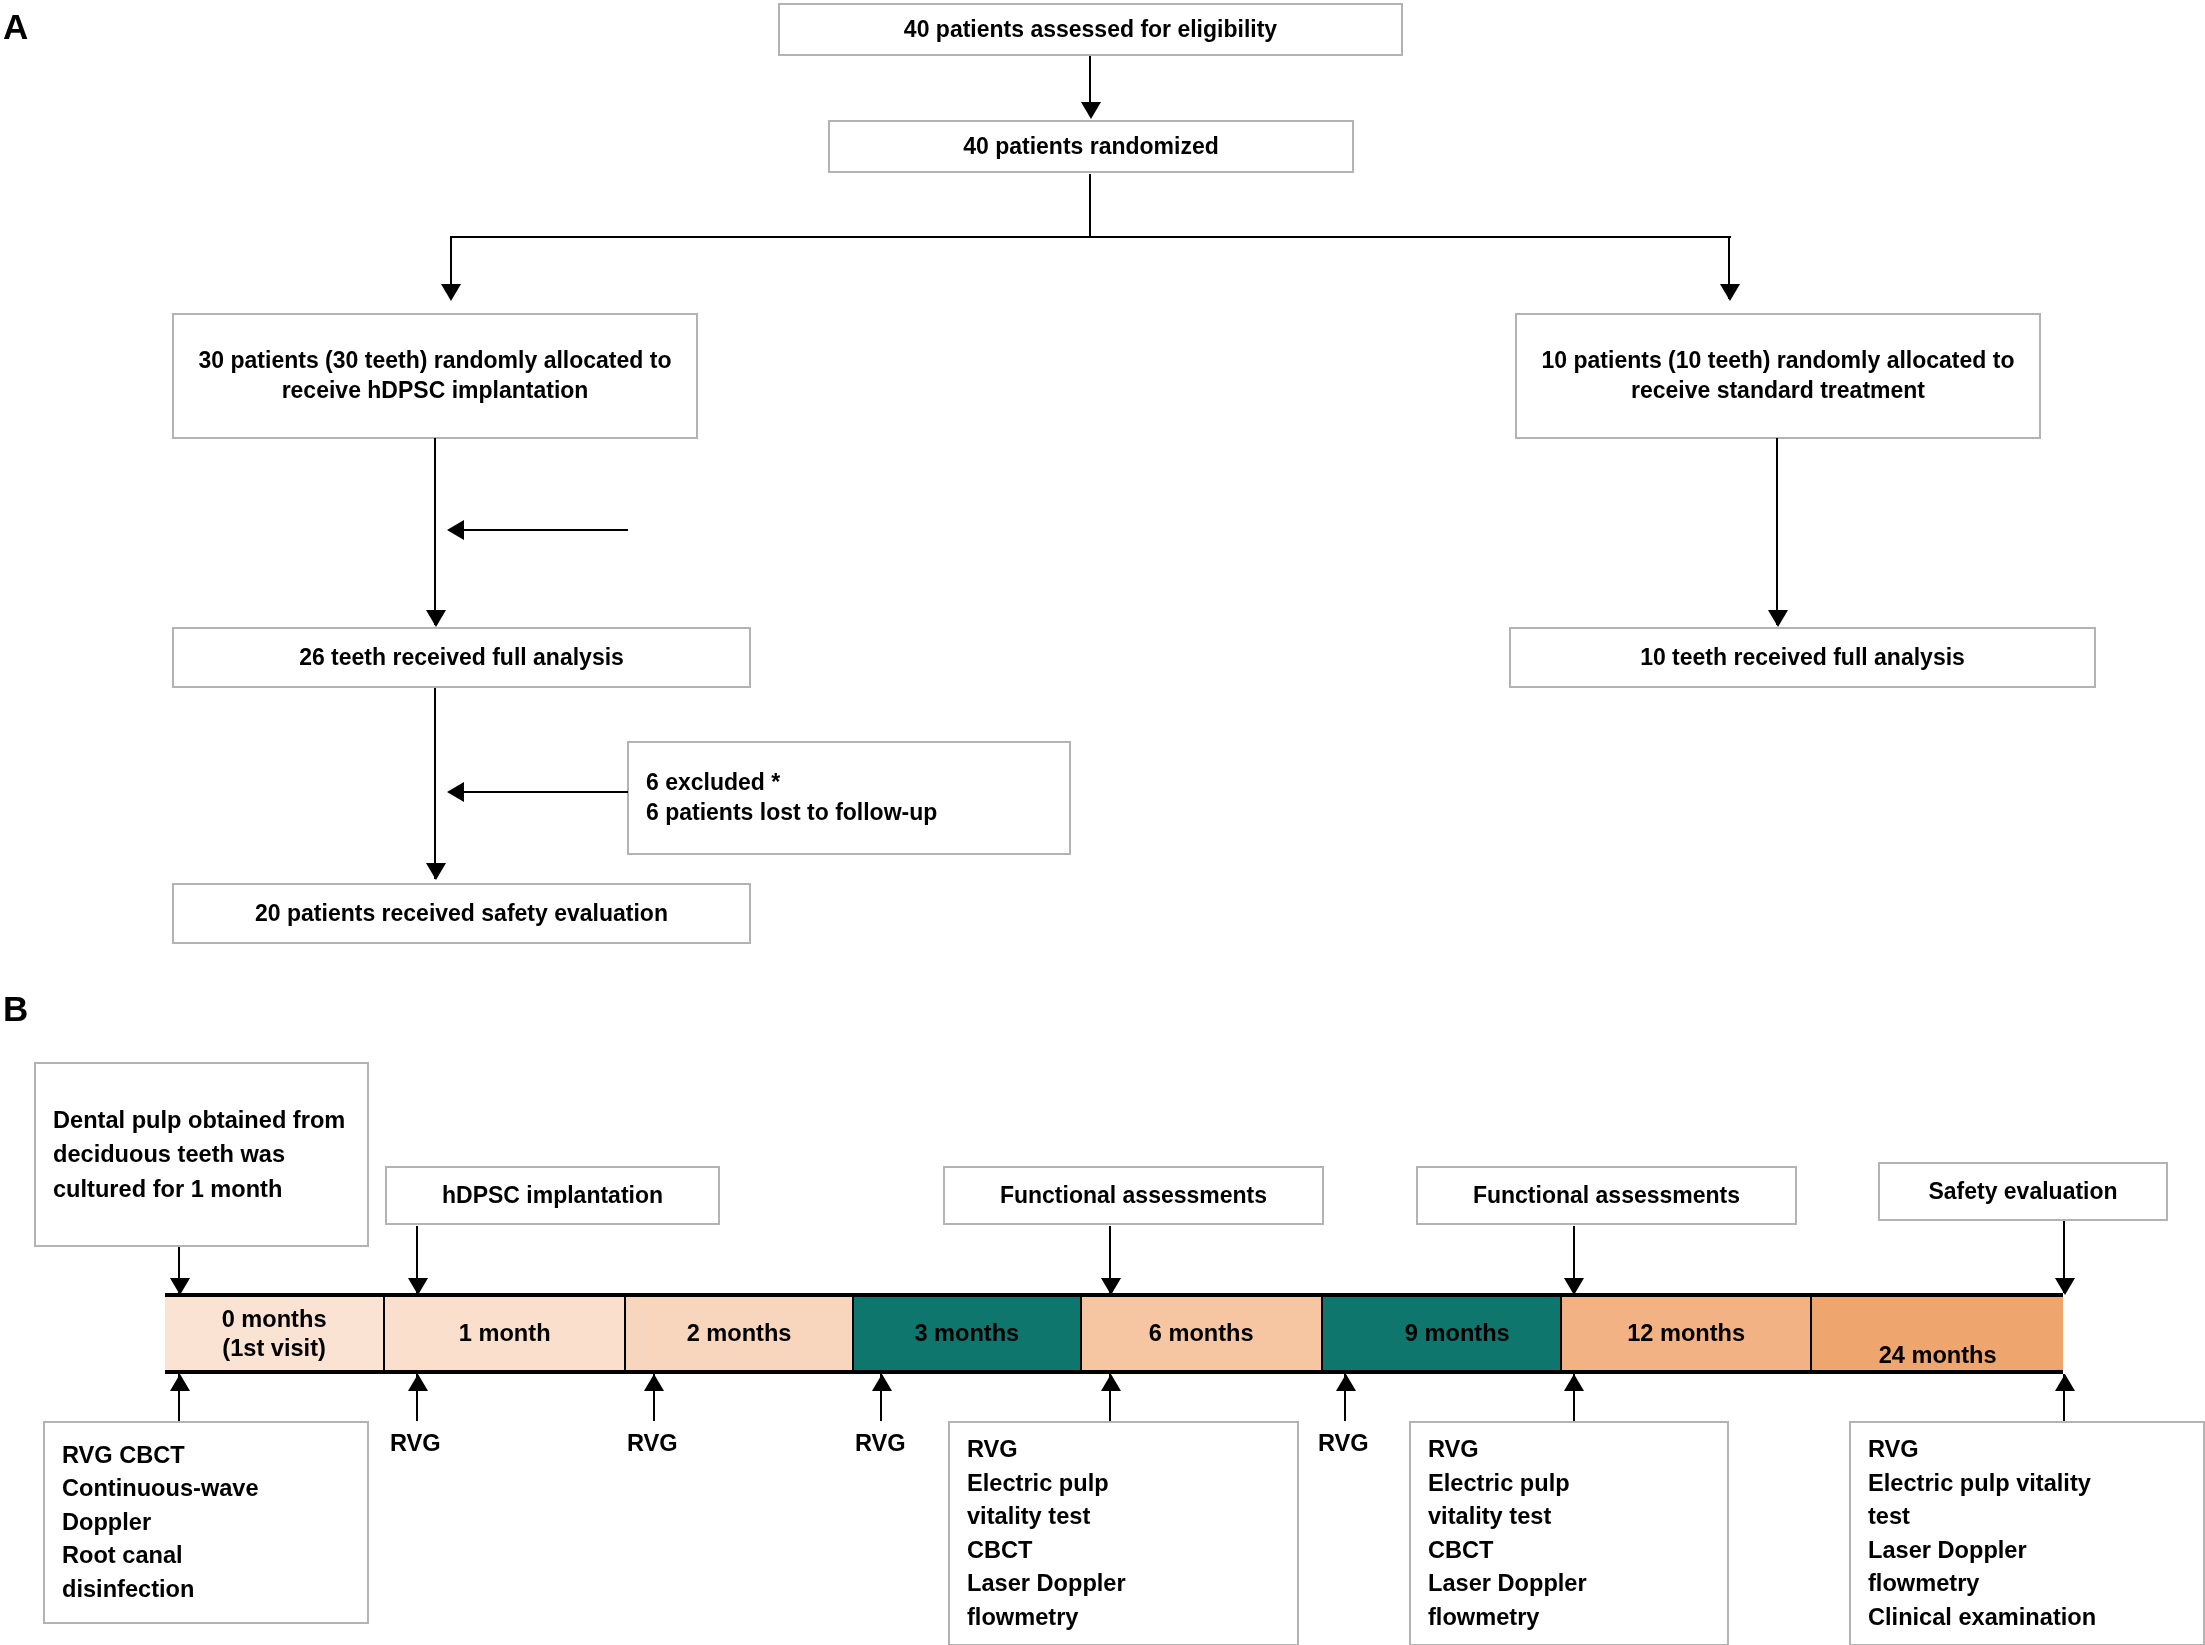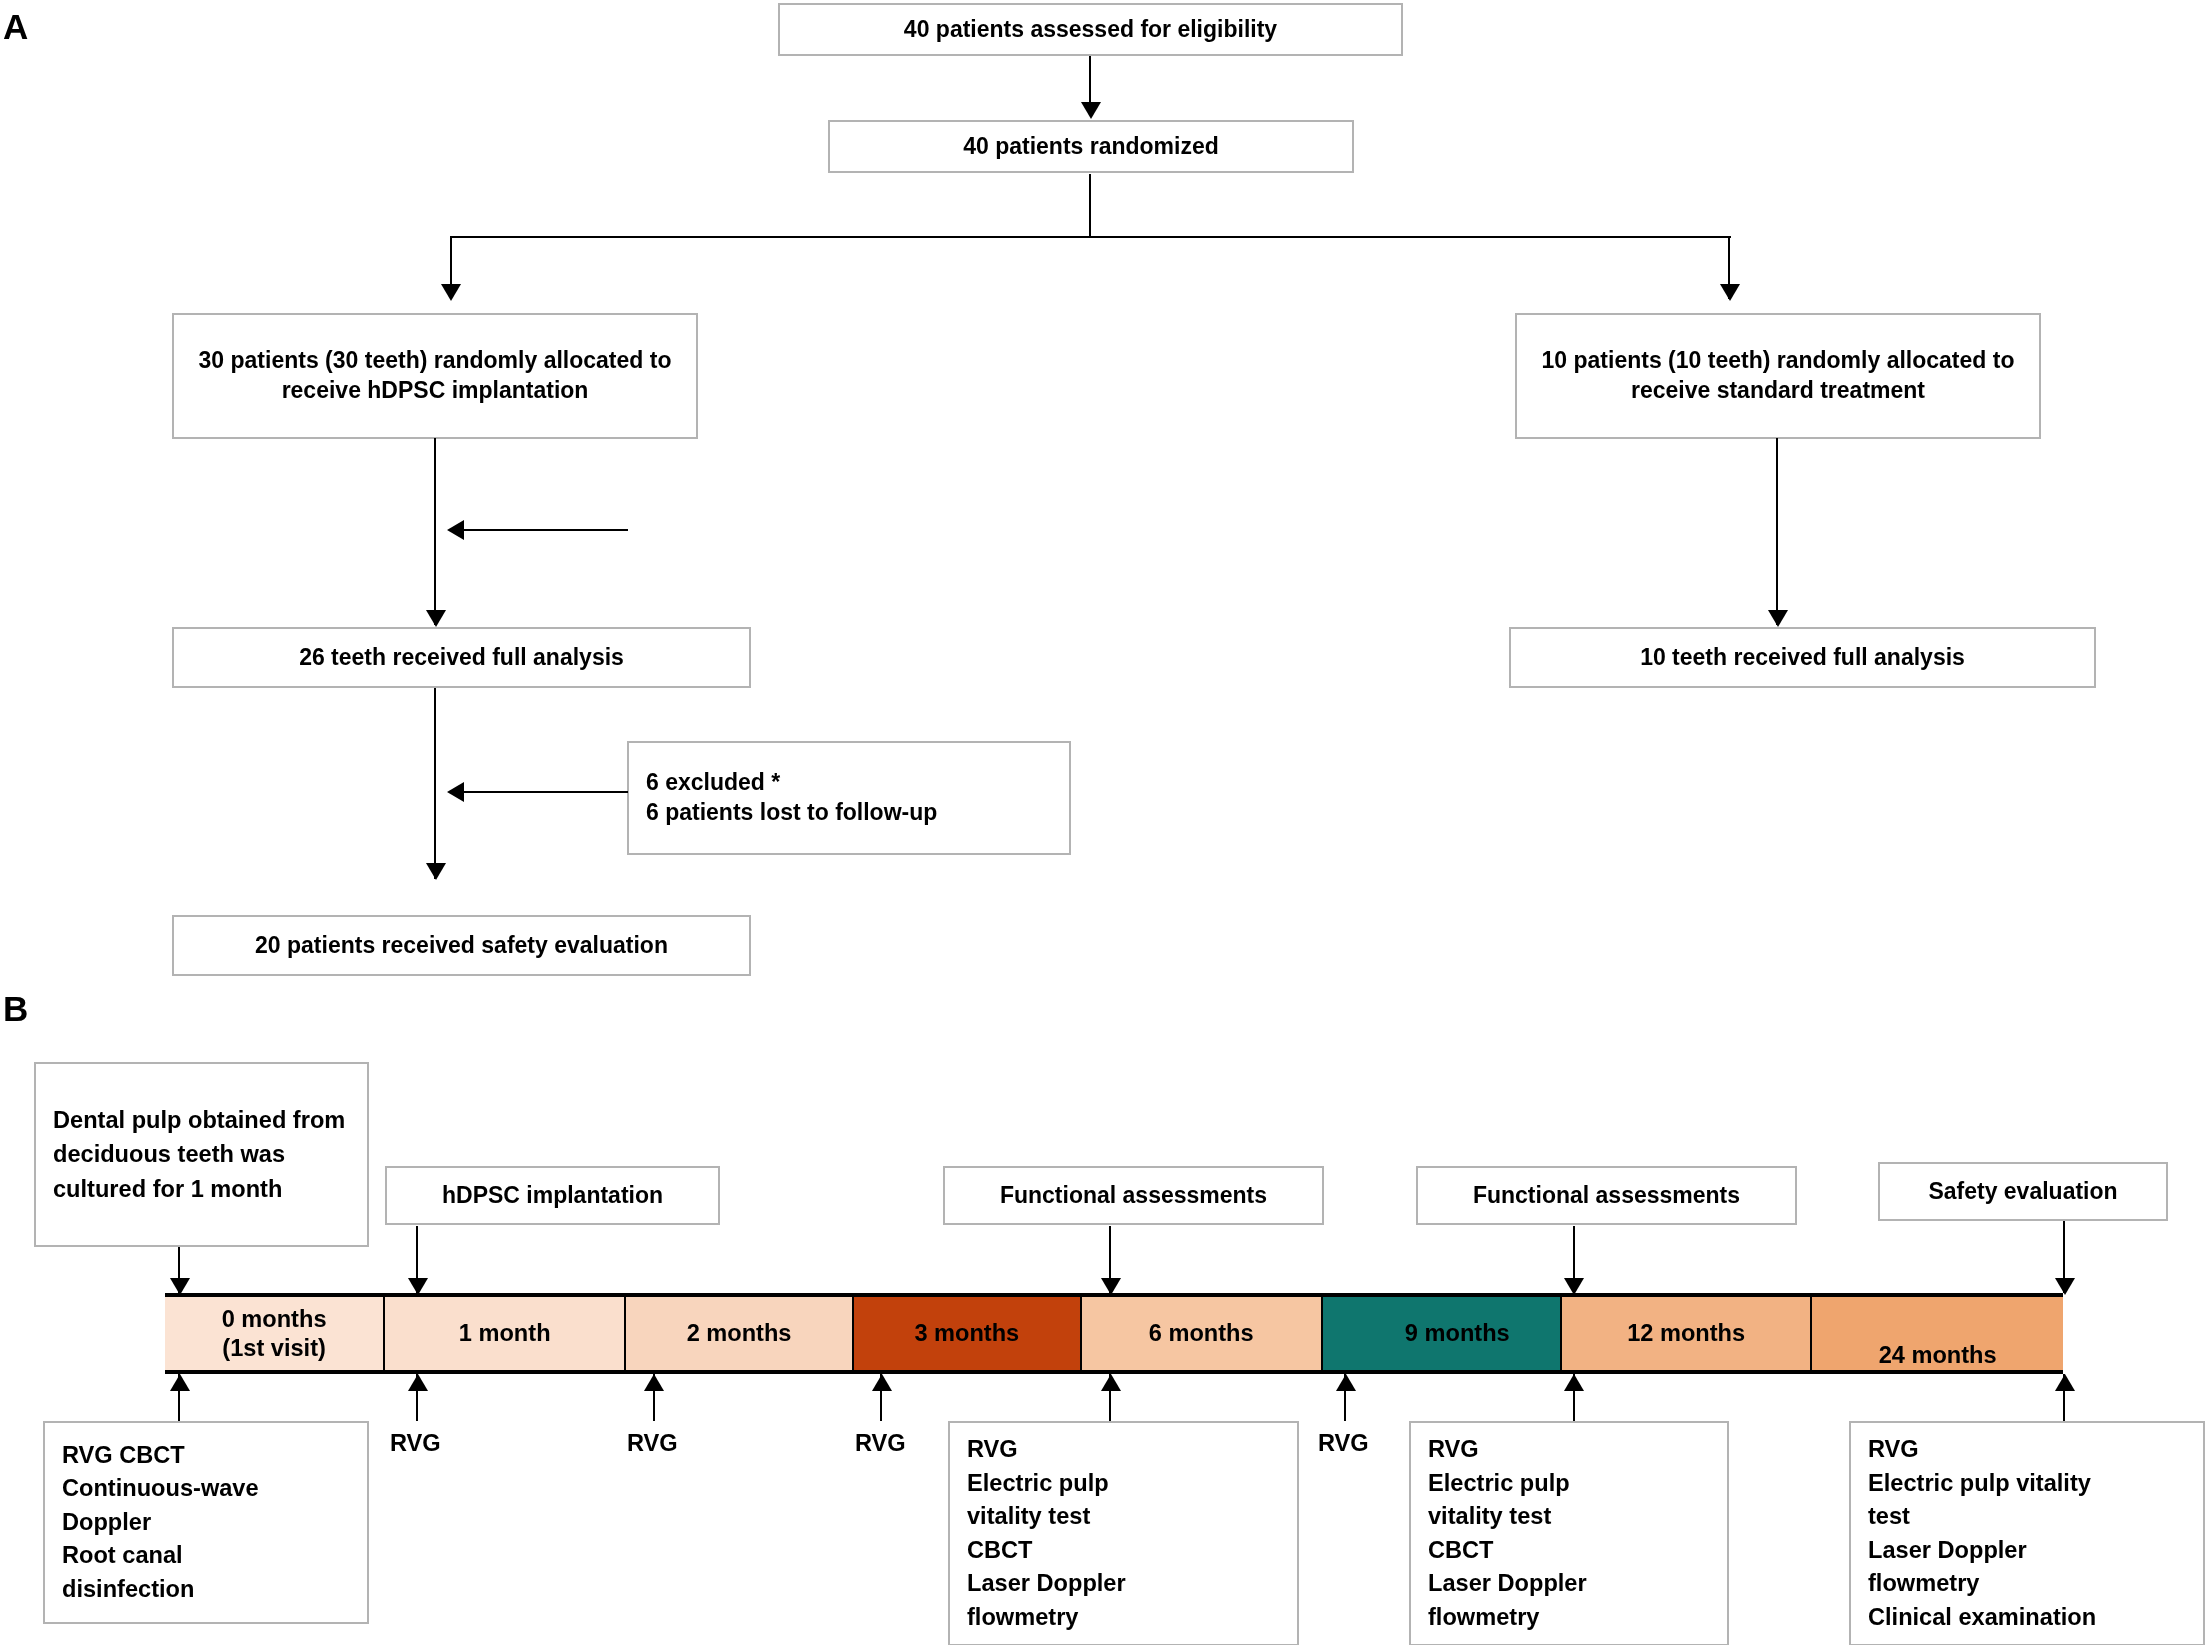--- a/index.html
+++ b/index.html
@@ -158,21 +158,21 @@
   <div class="vline" style="left:434px; top:688px; height:191px;"></div>
   <div class="arrow-down" style="left:426px; top:863px;"></div>
 
   <div class="fbox left-align" style="left:627px; top:741px; width:444px; height:114px; white-space:pre-line;">
     <span class="inner">6 excluded *
 6 patients  lost to follow-up</span>
   </div>
   <div class="hline" style="left:450px; top:791px; width:178px;"></div>
   <div class="arrow-left" style="left:447px; top:782px;"></div>
 
-  <div class="fbox" style="left:172px; top:883px; width:579px; height:61px;margin-top:32px;">
+  <div class="fbox" style="left:172px; top:883px; width:579px; height:61px;">
     <span class="inner">20 patients received  safety evaluation</span>
   </div>
 
   <div class="panel-label" style="left:3px; top:991px;">B</div>
 
   <div class="fbox left-align" style="left:34px; top:1062px; width:335px; height:185px; white-space:pre-line; font-size:23.6px; line-height:1.45;">
     <span class="inner">Dental pulp obtained from deciduous teeth was cultured for 1 month</span>
   </div>
   <div class="vline" style="left:178px; top:1247px; height:46px;"></div>
   <div class="arrow-down" style="left:170px; top:1278px;"></div>
@@ -205,21 +205,21 @@
       <div class="tl-seg" style="flex: 0 0 11.6%; background: rgb(251, 227, 211);">
         <span style="white-space: pre-line;">0 months
 (1st visit)</span>
       </div>
       <div class="tl-seg" style="flex: 0 0 12.7%; background: rgb(250, 223, 205);">
         <span style="white-space: pre-line;">1 month</span>
       </div>
       <div class="tl-seg" style="flex: 0 0 12%; background: rgb(248, 213, 189);">
         <span style="white-space: pre-line;">2 months</span>
       </div>
-      <div class="tl-seg" style="flex: 0 0 12%; background: #c2410c;">
+      <div class="tl-seg" style="flex: 0 0 12%; background: #0f766e;">
         <span style="white-space: pre-line;">3 months</span>
       </div>
       <div class="tl-seg" style="flex: 0 0 12.7%; background: rgb(246, 198, 162);">
         <span style="white-space: pre-line;">6 months</span>
       </div>
       <div class="tl-seg" style="flex: 0 0 12.6%; background: #0f766e; padding-left: 32px;">
         <span style="white-space: pre-line;">9 months</span>
       </div>
       <div class="tl-seg" style="flex: 0 0 13.2%; background: rgb(242, 178, 131);">
         <span style="white-space: pre-line;">12 months</span>

